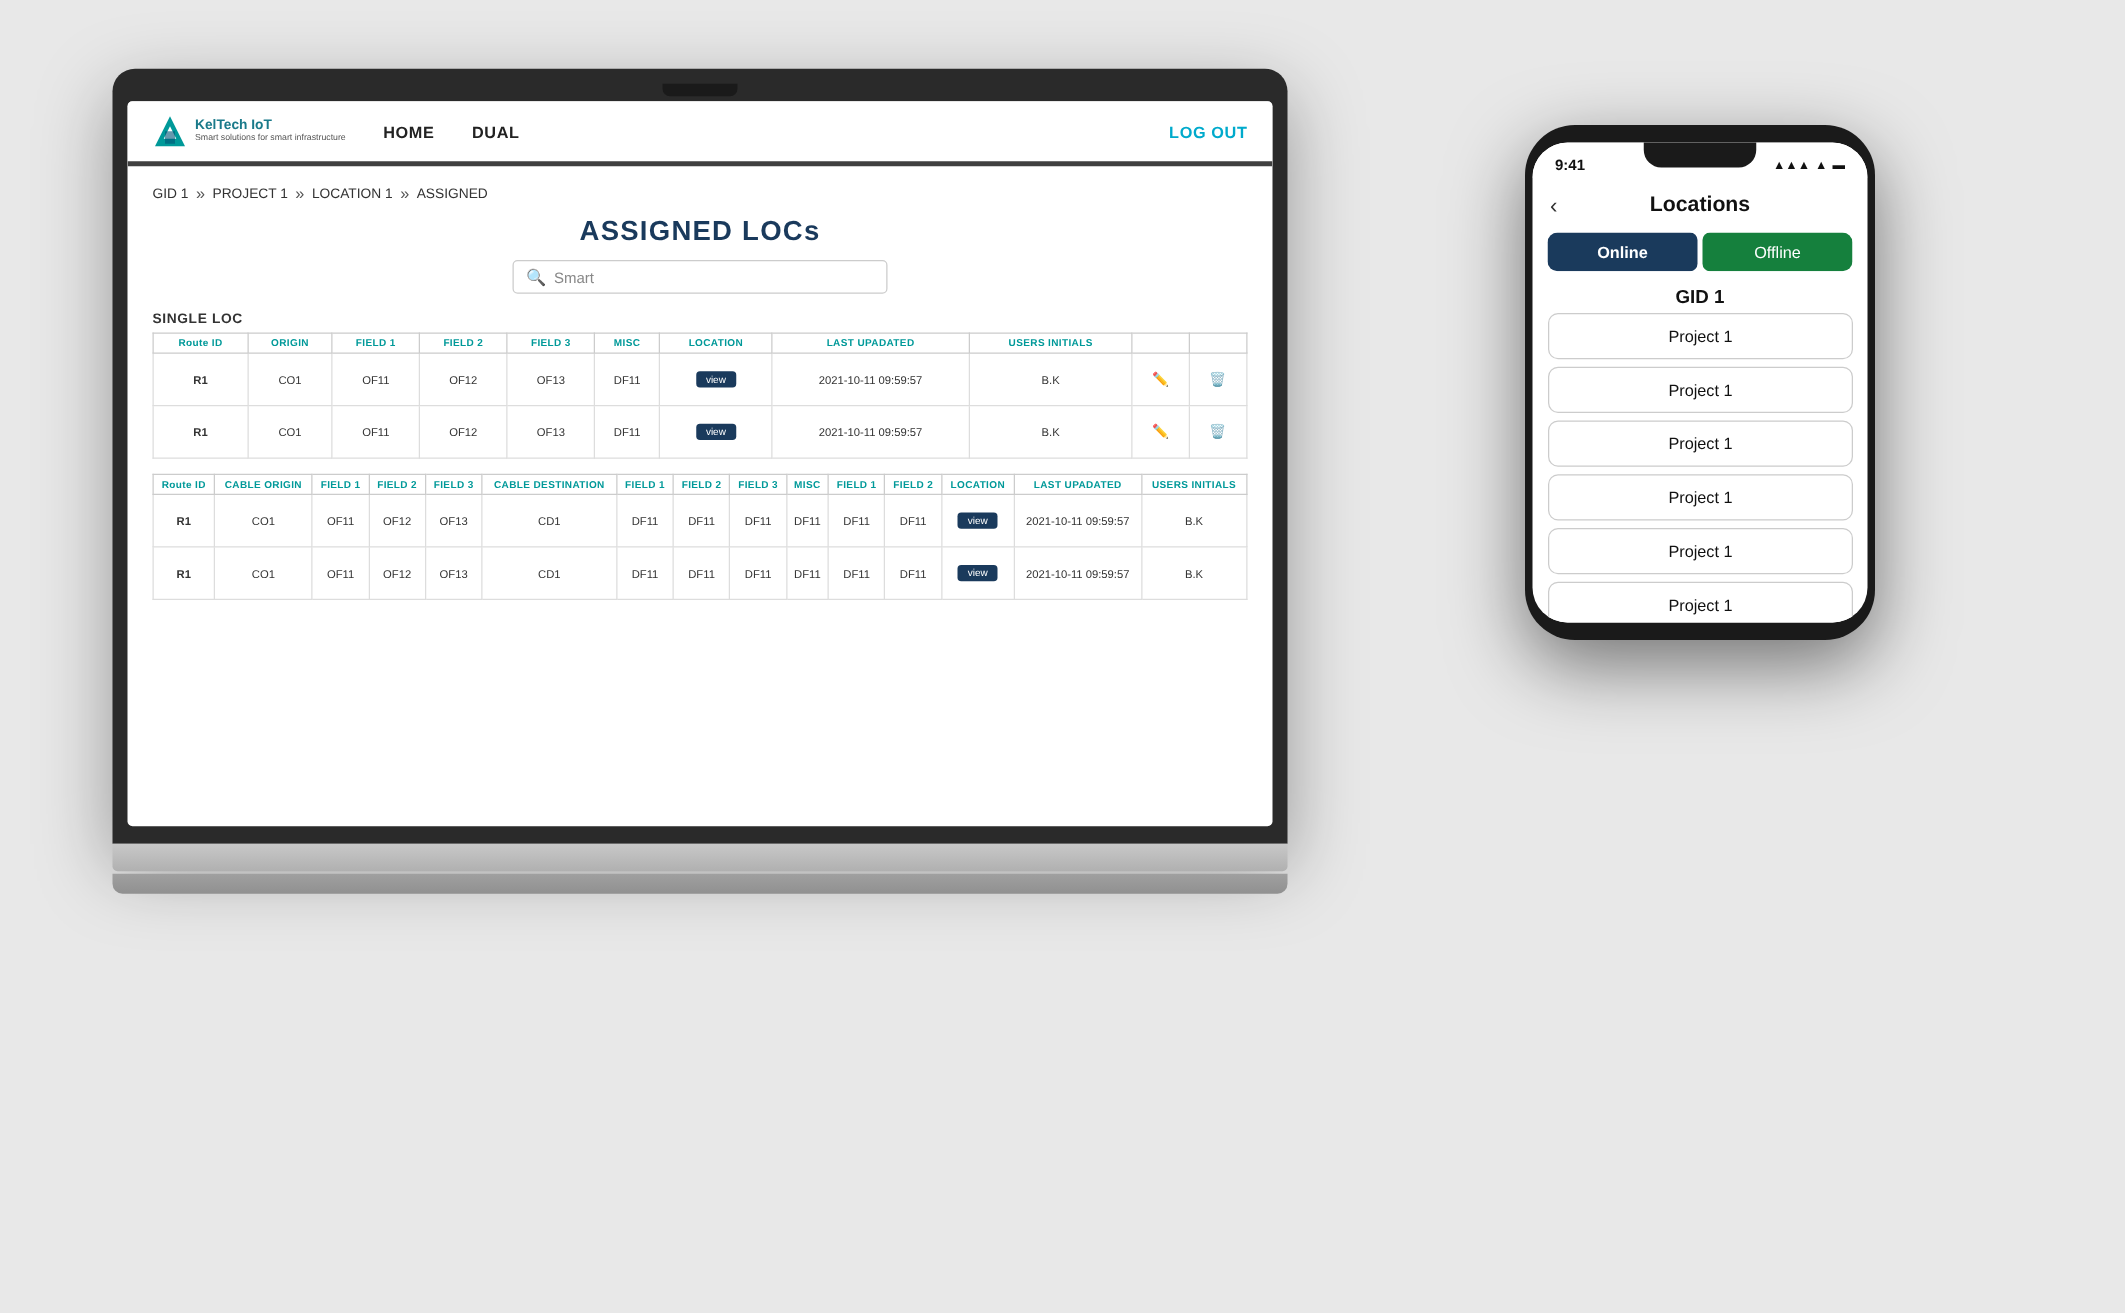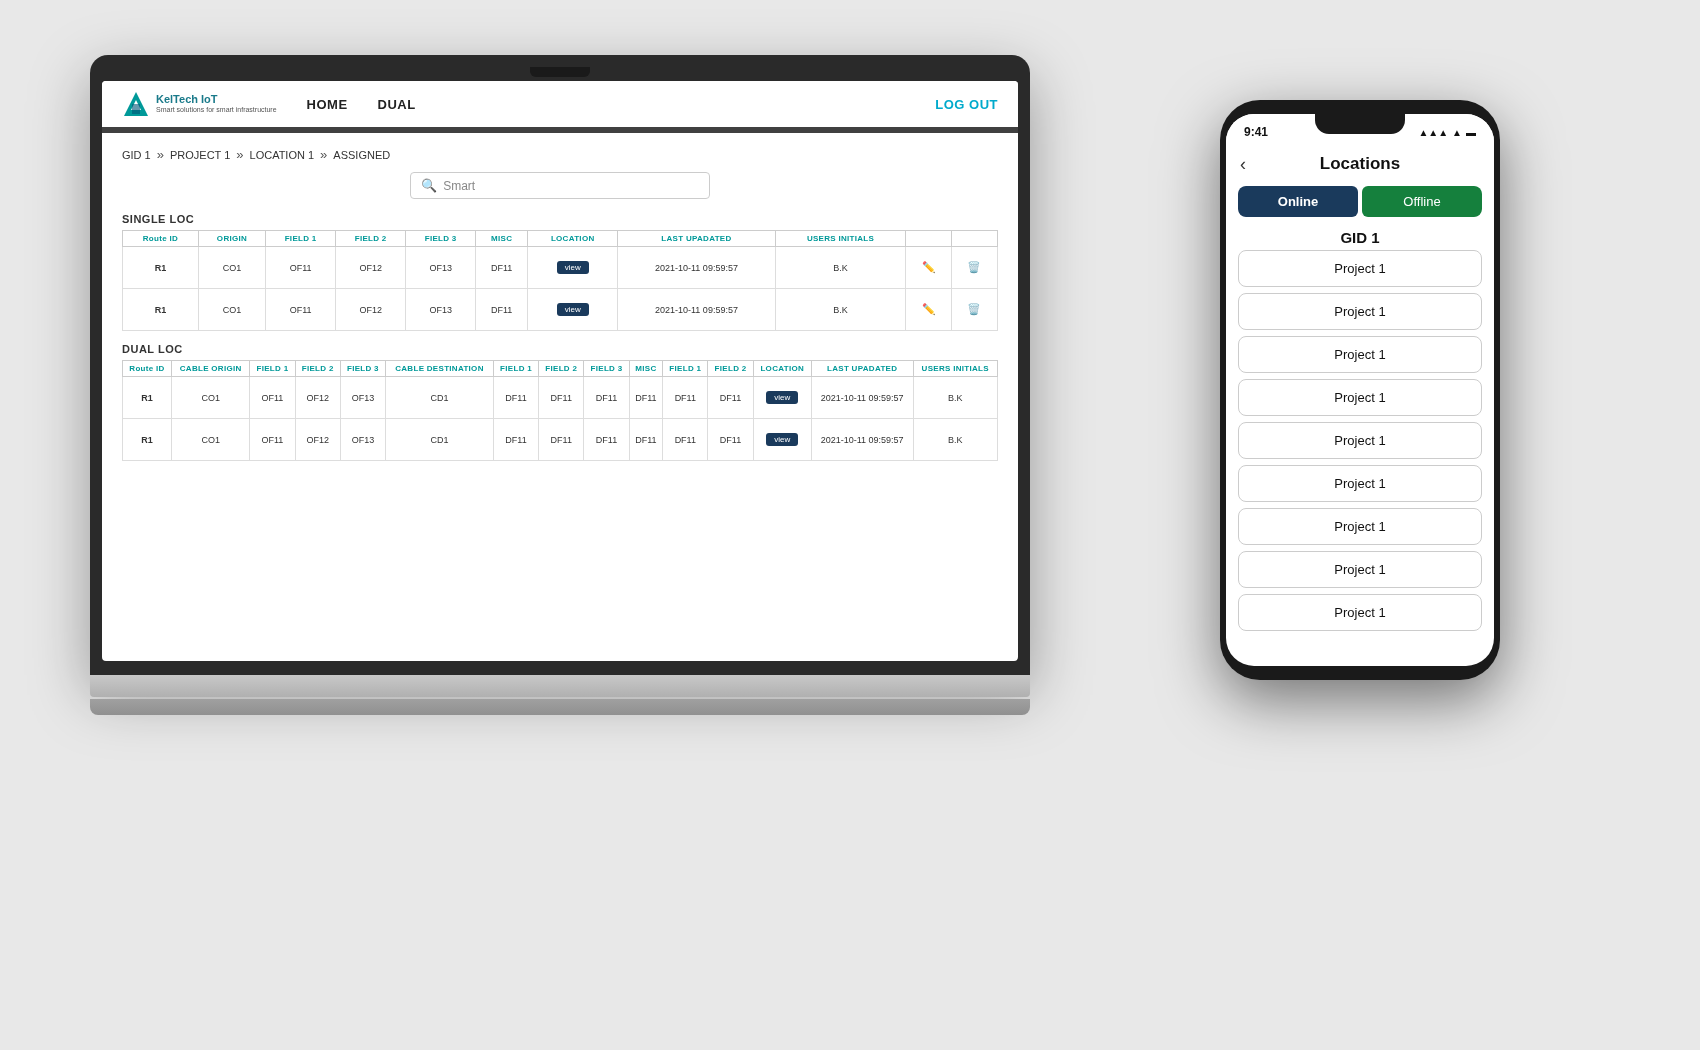--- a/index.html
+++ b/index.html
@@ -56,21 +56,21 @@
       height: 16px;
       background: linear-gradient(to bottom, #a0a0a0, #909090);
       border-radius: 0 0 8px 8px;
       margin-top: 2px;
     }
 
     
     .app-nav {
       display: flex;
       align-items: center;
-      border-bottom: 6px solid #404040;
+      border-bottom: 4px solid #404040;
       padding: 0 20px;
       height: 52px;
       background: #fff;
     }
     .app-logo {
       display: flex;
       align-items: center;
       gap: 6px;
       margin-right: 30px;
     }
@@ -220,21 +220,21 @@
       font-size: 7.5px;
     }
     .td-initials { font-size: 9px; }
 
     
     .phone-wrapper {
       position: absolute;
       right: 200px;
       top: 100px;
       width: 280px;
-      height: 580px;
+      height: 412px;
     }
     .phone-body {
       width: 100%;
       height: 100%;
       background: #1a1a1a;
       border-radius: 40px;
       padding: 14px 6px 14px 6px;
       box-shadow: 0 20px 60px rgba(0,0,0,0.5);
       position: relative;
     }
@@ -393,20 +393,21 @@
         <div class="breadcrumb">
           <span>GID 1</span>
           <span class="breadcrumb-sep">»</span>
           <span>PROJECT 1</span>
           <span class="breadcrumb-sep">»</span>
           <span>LOCATION 1</span>
           <span class="breadcrumb-sep">»</span>
           <span>ASSIGNED</span>
         </div>
 
+        <h1 class="page-title">ASSIGNED LOCs</h1>
 
         <div class="search-box">
           <span class="search-icon-char">🔍</span>
           <span class="search-input-display">Smart</span>
         </div>
 
         <div class="section-label">SINGLE LOC</div>
         <table class="data-table">
           <thead>
             <tr>
@@ -446,21 +447,20 @@
               <td>DF11</td>
               <td><button class="btn-view">view</button></td>
               <td class="td-timestamp">2021-10-11 09:59:57</td>
               <td class="td-initials">B.K</td>
               <td><button class="btn-icon">✏️</button></td>
               <td><button class="btn-icon" style="color:red;">🗑️</button></td>
             </tr>
           </tbody>
         </table>
 
-        <div class="section-label">DUAL LOC</div>
         <table class="data-table">
           <thead>
             <tr>
               <th>Route ID</th>
               <th>CABLE ORIGIN</th>
               <th>FIELD 1</th>
               <th>FIELD 2</th>
               <th>FIELD 3</th>
               <th style="color:#009999;">CABLE DESTINATION</th>
               <th style="color:#009999;">FIELD 1</th>

